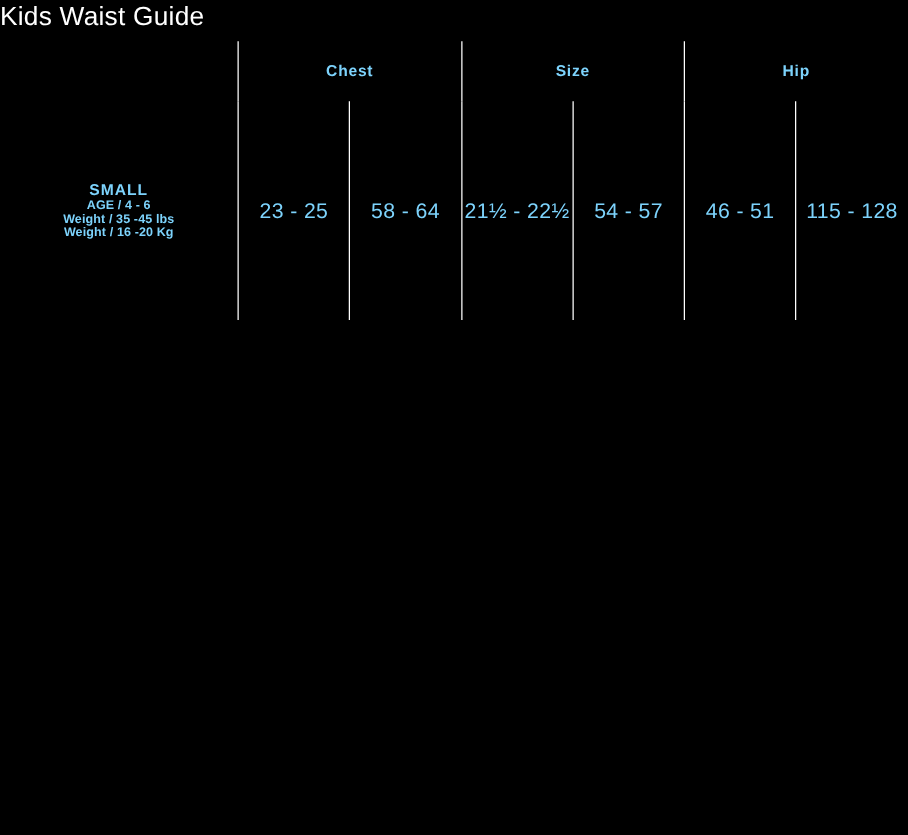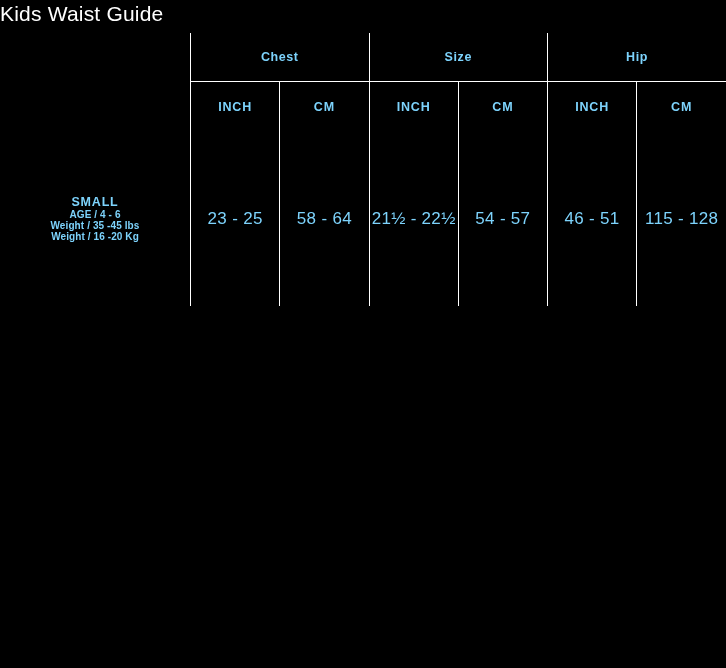--- a/index.html
+++ b/index.html
@@ -123,29 +123,20 @@
       <col class="col-num">
       <col class="col-num">
     </colgroup>
     <thead>
       <tr>
         <th class="corner-cell group-head"></th>
         <th class="group-head" colspan="2">Chest</th>
         <th class="group-head" colspan="2">Size</th>
         <th class="group-head" colspan="2">Hip</th>
       </tr>
-      <tr>
-        <th class="corner-cell unit-head"></th>
-        <th class="unit-head">INCH</th>
-        <th class="unit-head">CM</th>
-        <th class="unit-head">INCH</th>
-        <th class="unit-head">CM</th>
-        <th class="unit-head">INCH</th>
-        <th class="unit-head">CM</th>
-      </tr>
     </thead>
     <tbody>
       <tr class="data-row">
         <td>
           <div class="size-block">
             <div class="size-name">SMALL</div>
             <div class="size-line">AGE / 4 - 6</div>
             <div class="size-line">Weight / 35 -45 lbs</div>
             <div class="size-line">Weight / 16 -20 Kg</div>
           </div>

